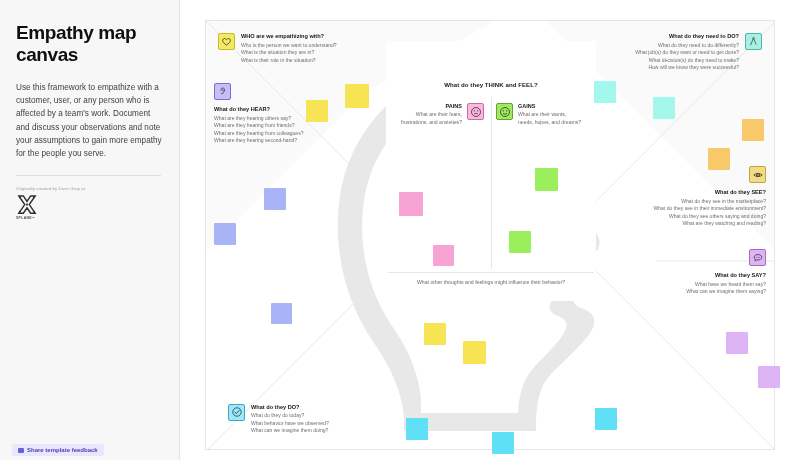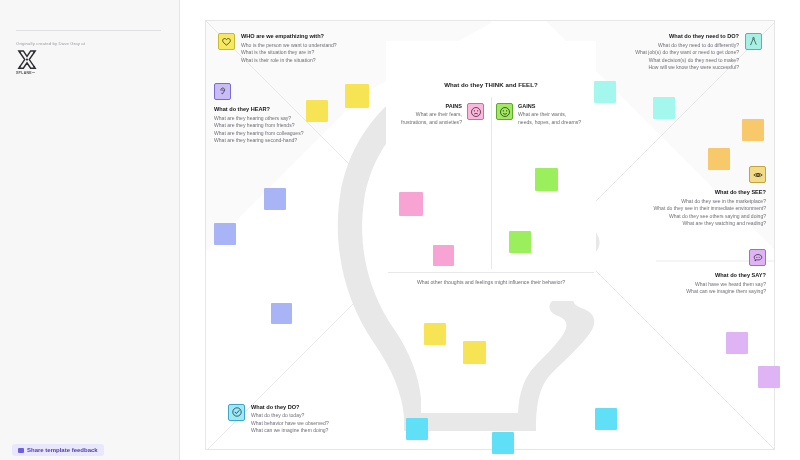--- a/index.html
+++ b/index.html
@@ -135,20 +135,23 @@
 
   
   .sticky { position: absolute; border-radius: 1px; }
 </style>
 </head>
 <body>
 
 <div id="app">
 
   <div id="sidebar">
+    <div id="side-title">Empathy map
+canvas</div>
+    <div id="side-body">Use this framework to empathize with a customer, user, or any person who is affected by a team's work. Document and discuss your observations and note your assumptions to gain more empathy for the people you serve.</div>
     <div id="side-divider"></div>
     <div id="side-credit">Originally created by Dave Gray at</div>
     <div id="xplane-logo">
       <svg viewBox="0 0 24 22" width="22" height="20" aria-hidden="true">
         <g fill="#2f2f33">
           <path d="M3 1 L8 1 L12 7 L16 1 L21 1 L14.5 10.5 L21 20 L16 20 L12 14 L8 20 L3 20 L9.5 10.5 Z" fill="none" stroke="#2f2f33" stroke-width="1.6"></path>
           <circle cx="4.2" cy="2.6" r="1.1"></circle>
             <circle cx="19.8" cy="2.6" r="1.1"></circle>
           <circle cx="4.2" cy="18.4" r="1.1"></circle>
             <circle cx="19.8" cy="18.4" r="1.1"></circle>

